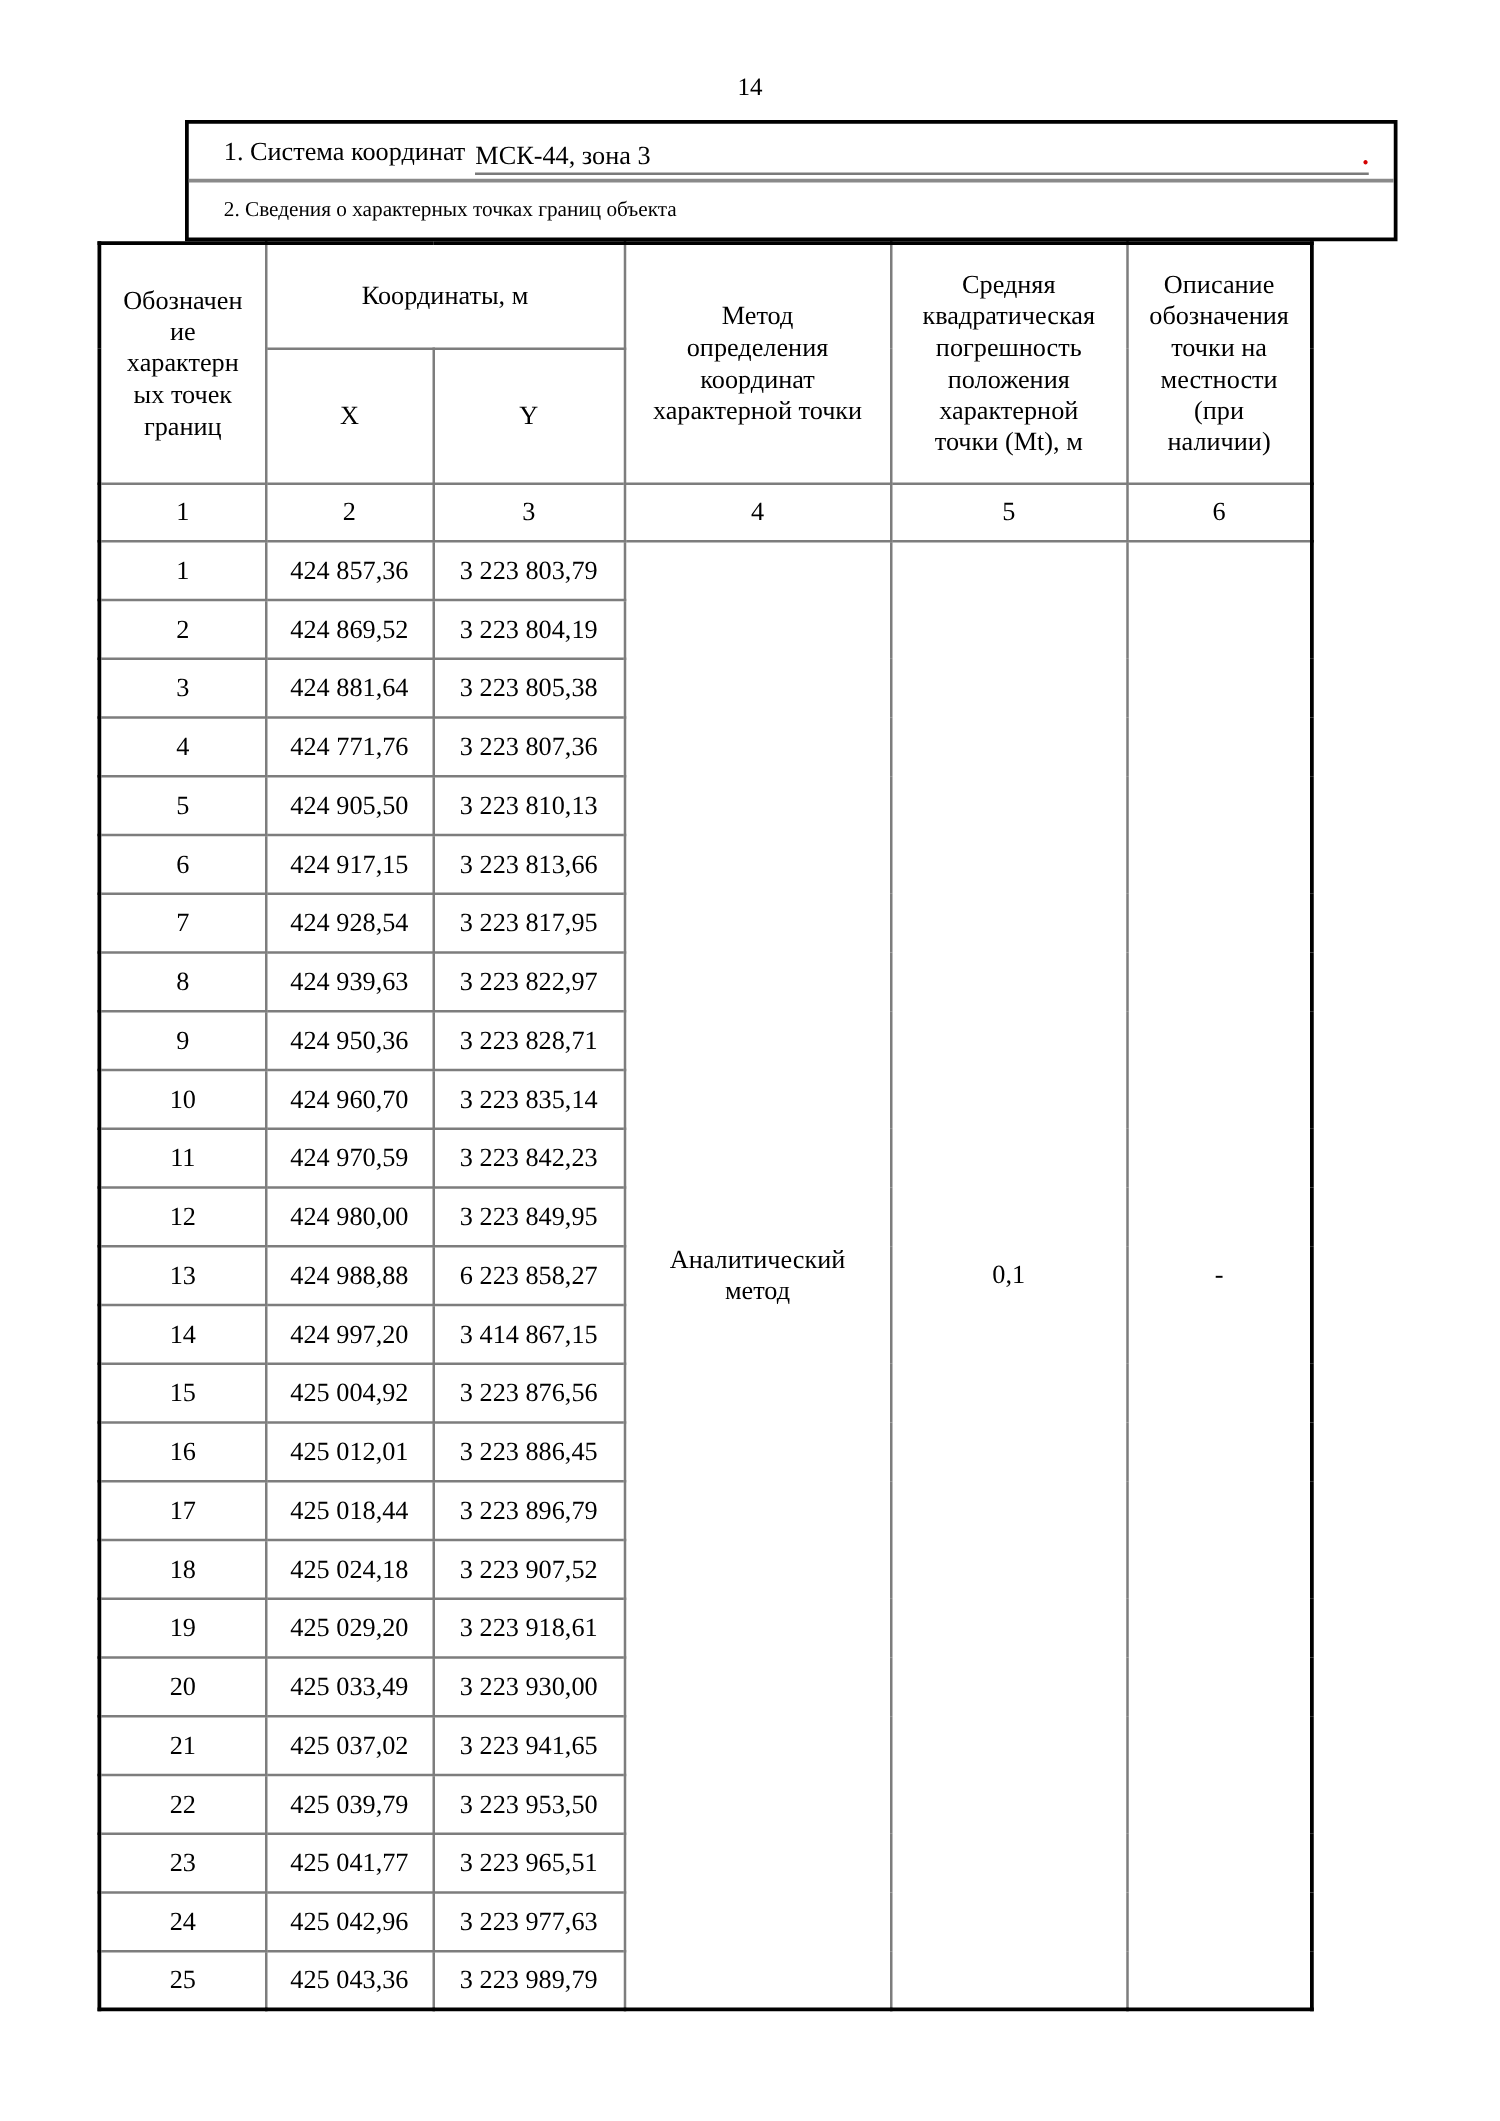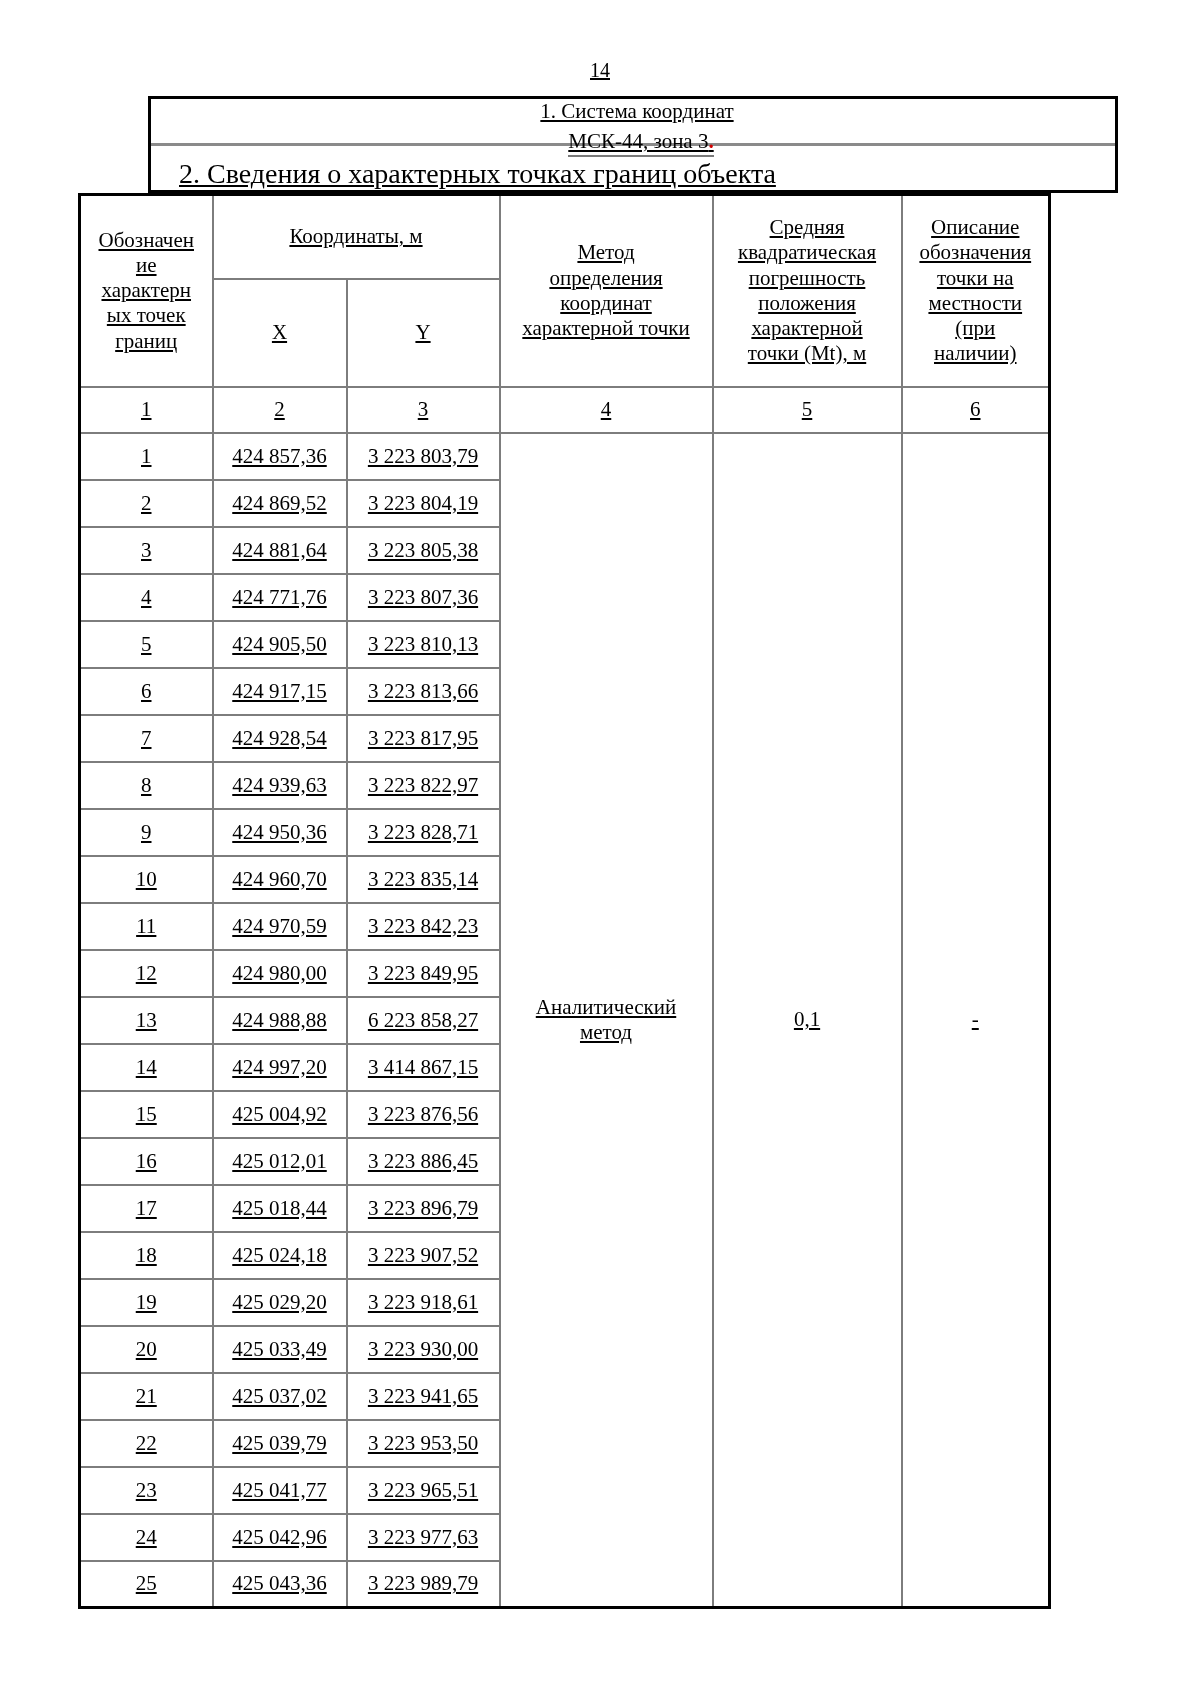--- a/index.html
+++ b/index.html
@@ -10,64 +10,63 @@
   }
   * { box-sizing: border-box; }
   html, body { margin: 0; padding: 0; }
   body {
     width: 1200px; height: 1697px;
     background: #ffffff;
     color: var(--text);
     font-family: "Liberation Serif", "DejaVu Serif", serif;
     overflow: hidden;
   }
-  .page { position: relative; width: 1200px; height: 1697px; text-decoration: underline; }
+  .page { position: relative; width: 1200px; height: 1697px; }
 
   .page-number {
     padding-top: 57px;
     text-align: center;
     font-size: 20px;
     line-height: 26px;
   }
 
   .top-box {
     margin: 13px 0 0 148px;
     width: 970px;
     border: 3px solid var(--outer-border);
   }
   .box-row1 {
     height: 47px;
     border-bottom: 3px solid #8a8a8a;
     display: flex;
     align-items: center;
     padding: 0 20px 0 28px;
     font-size: 21px;
-    flex-direction: column;
   }
   .underline-fill {
     flex: 1;
     margin-left: 8px;
     display: flex;
     justify-content: space-between;
     align-items: center;
     border-bottom: 2px solid #7a7a7a;
     padding-bottom: 1px;
     line-height: 26px;
     transform: translateY(4px);
   }
   .red-period {
     color: var(--period-red);
     font-weight: bold;
   }
   .box-row2 {
     height: 44px;
     display: flex;
-    align-items: flex-end;
+    align-items: center;
     padding-left: 28px;
-    font-size: 28px;
+    font-size: 17px;
   }
 
   table.coords-table {
     border-collapse: collapse;
     table-layout: fixed;
     margin-left: 78px;
     width: 970px;
     border: 3px solid var(--outer-border);
   }
   .coords-table td {

